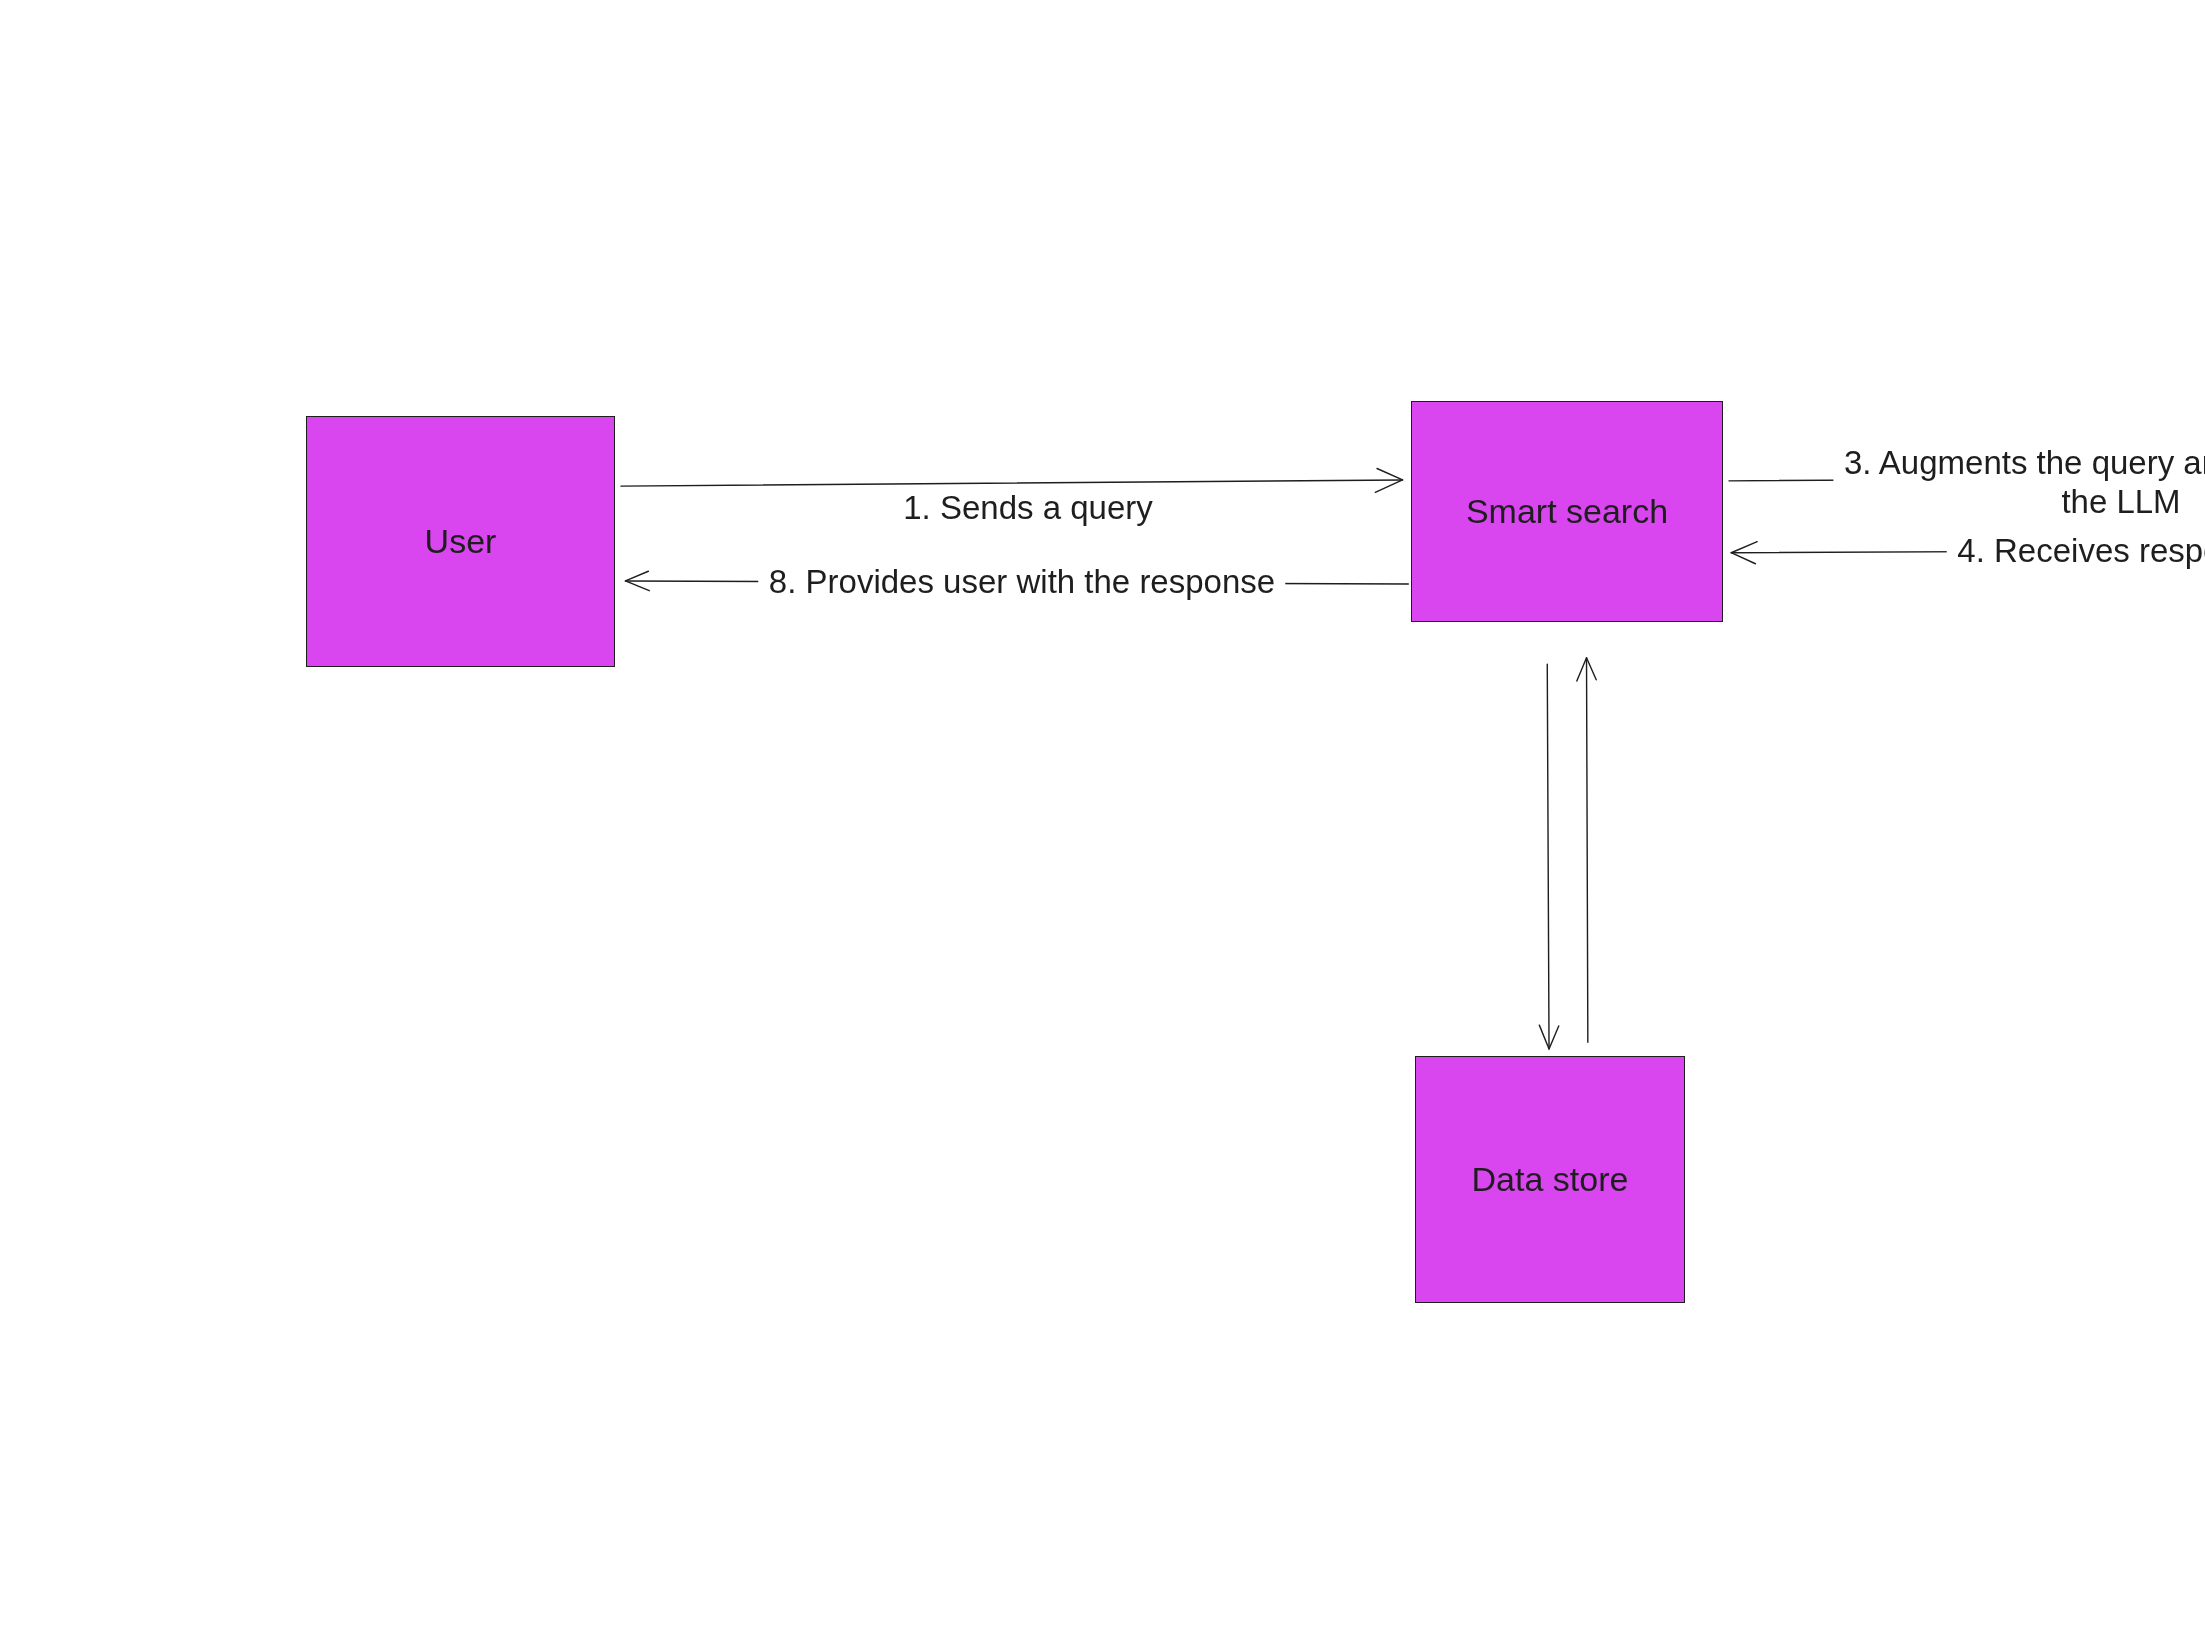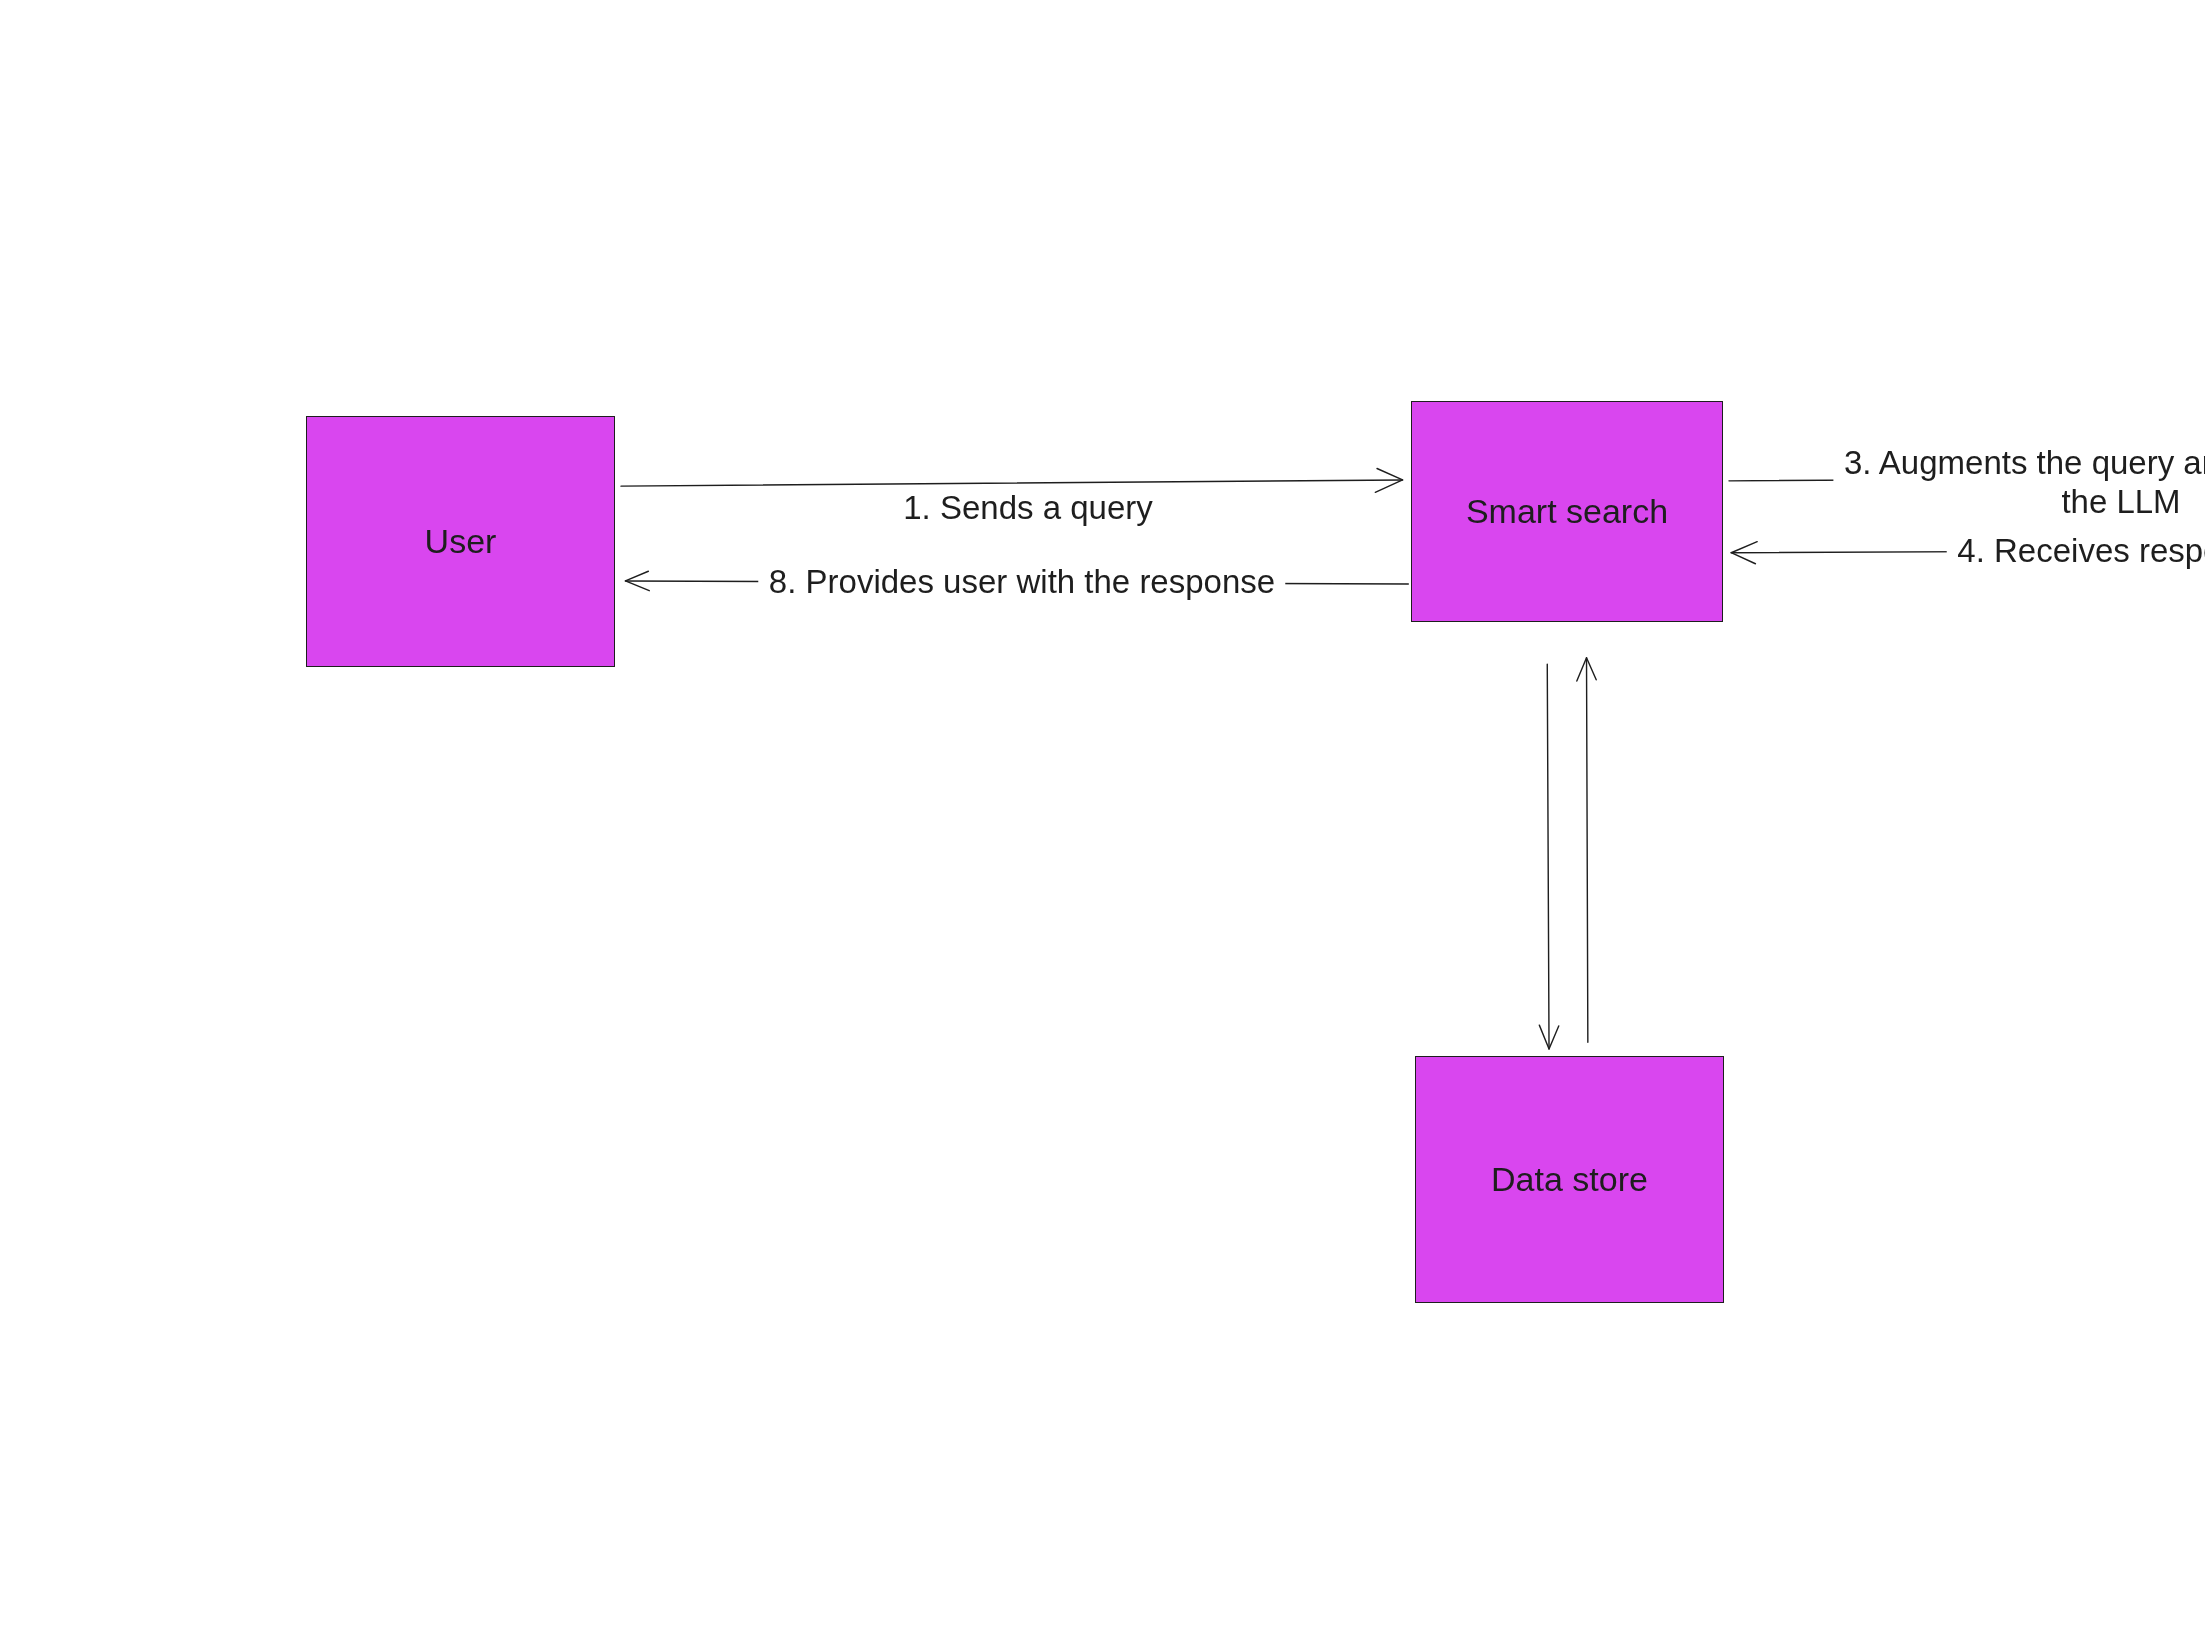--- a/index.html
+++ b/index.html
@@ -95,21 +95,21 @@
   </svg>
 
   <div class="node" style="left:306px; top:416px; width:309px; height:251px;">
     <span class="node-label">User</span>
   </div>
 
   <div class="node" style="left:1411px; top:401px; width:312px; height:221px;">
     <span class="node-label">Smart search</span>
   </div>
 
-  <div class="node" style="left:1415px; top:1056px; width:309px; height:247px;">
+  <div class="node" style="left:1415px; top:1056px; width:270px; height:247px;">
     <span class="node-label">Data store</span>
   </div>
 
   <div class="edge-label" style="left:1028px; top:508px;">1. Sends a query</div>
 
 
   <div class="edge-label" style="left:2121px; top:483px;">3. Augments the query and sends it to
 the LLM</div>
 
   <div class="edge-label" style="left:2116px; top:551px;">4. Receives response</div>

